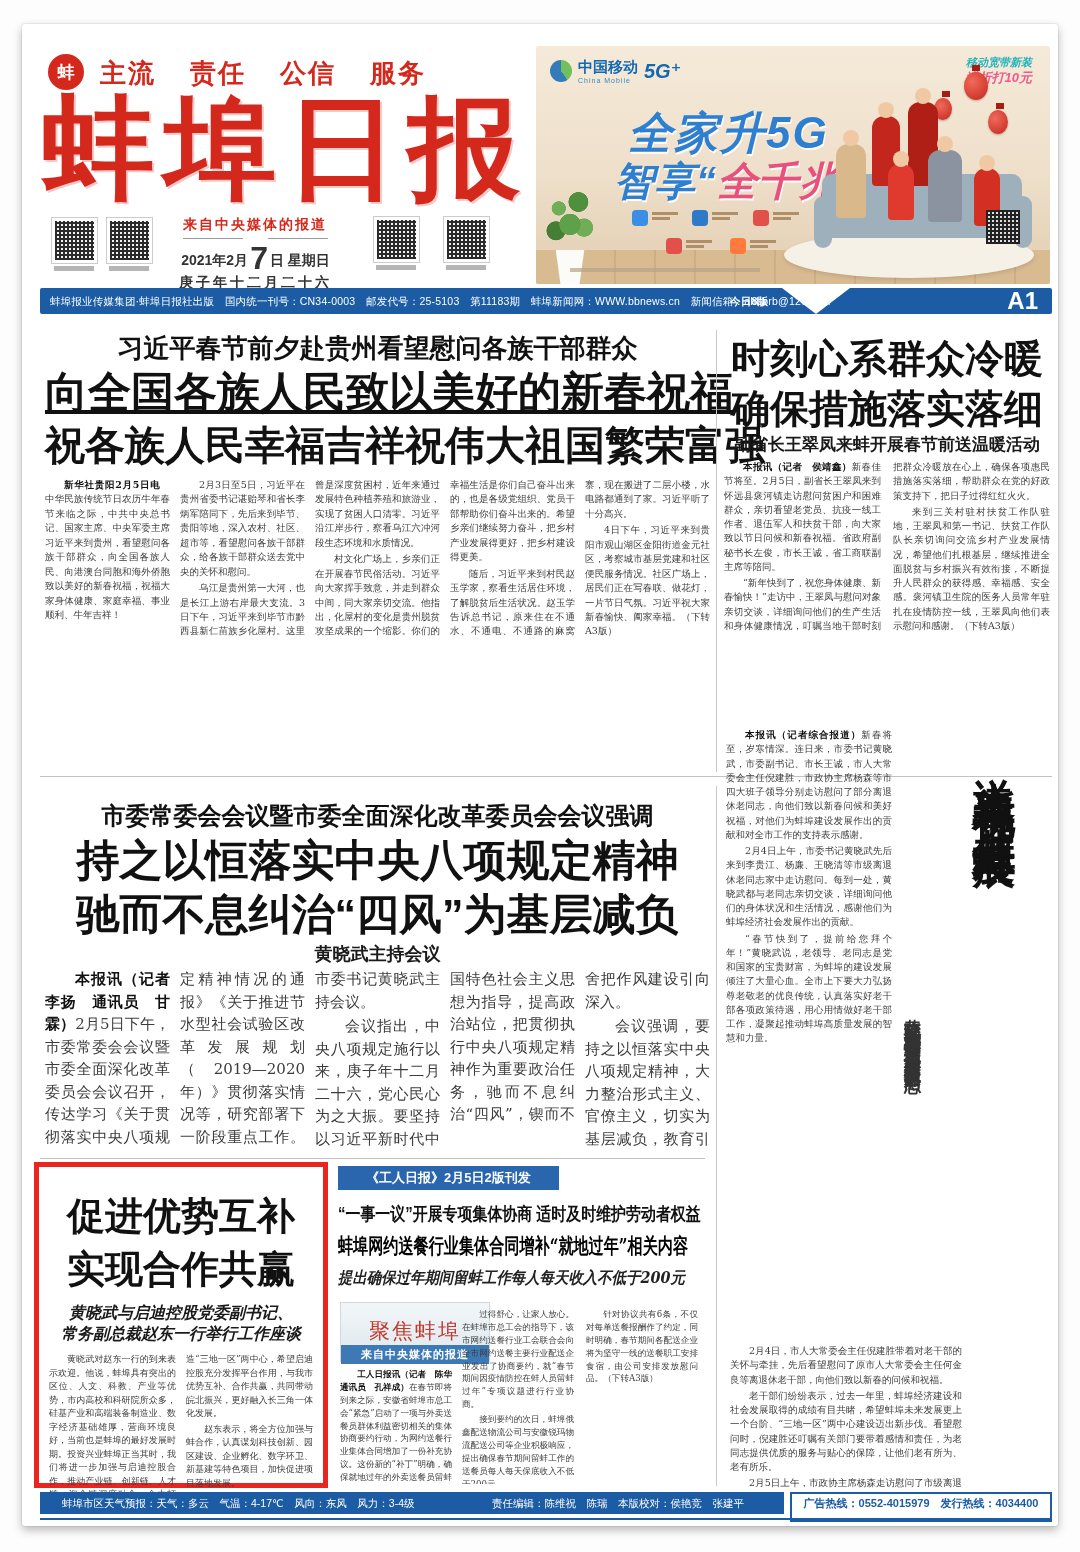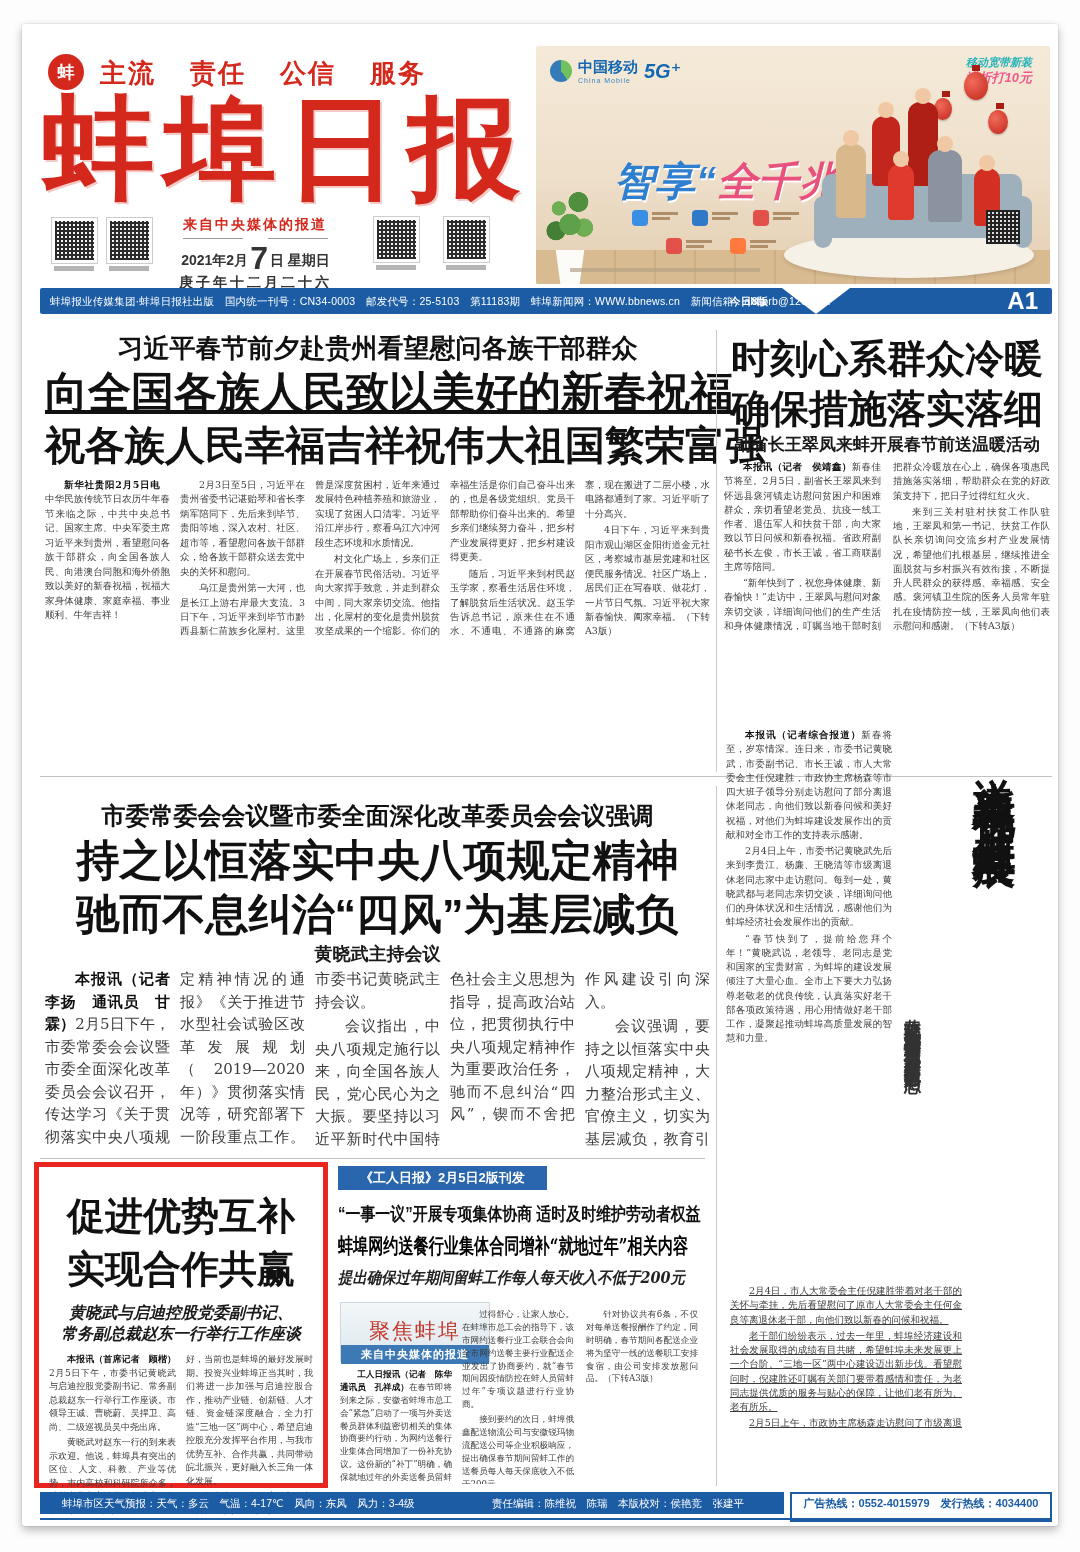--- a/index.html
+++ b/index.html
@@ -75,21 +75,21 @@
               font-family:"Liberation Sans","DejaVu Sans",sans-serif; }
   .subhead-serif { font-family:"DejaVu Serif","Liberation Serif",serif; font-weight:bold; color:#1a1a1a; text-align:center; }
   .bodytext { font-family:"DejaVu Serif","Liberation Serif",serif; color:#3c3c3c; text-align:justify; overflow:hidden; }
   .bodytext p { text-indent:2em; margin-bottom:2px; }
   .bodytext b { color:#111; }
   .vline { background:#c9c9c9; width:1px; }
   .hline { background:#c2c2c2; height:1px; }
   .vert { writing-mode:vertical-rl; }
   .vhead { font-weight:900; color:#111; }
   .redbox { border:5px solid #e8251f; background:#fff; }
-  .blue-label { background:#2a66ae; color:#fff; font-size:13px; font-weight:bold; padding:3px 22px; display:inline-block; }
+  .blue-label { background:#2a66ae; color:#fff; font-size:13px; font-weight:bold; padding:3px 28px; display:inline-block; }
   .badge { background:linear-gradient(180deg,#f2f6f8,#dde8ee); border:1px solid #cfd8dd; }
   .badge-title { font-family:"DejaVu Serif",serif; font-weight:400; color:#c23a2e; font-size:21px;
                  letter-spacing:2px; text-align:center; padding-top:4px;margin-top:10px; }
   .badge-sub { background:#3d7ab5; color:#fff; font-size:11px; font-weight:bold; text-align:center;
                padding:2px 0; letter-spacing:1px; }
   .scalex { display:inline-block; transform-origin:left center; white-space:nowrap; }
 </style>
 </head>
 <body>
 
@@ -130,20 +130,21 @@
   <div class="ad-floor"></div>
   <div class="abs" style="left:14px;top:12px;display:flex;gap:6px;align-items:center;">
     <div class="cm-mark"></div>
     <div class="cm-logo"><span>中国移动</span><small>China Mobile</small></div>
     <div class="fiveg">5G⁺</div>
   </div>
   <div class="abs ad-promo" style="right:18px;top:10px;">
     <div class="l1">移动宽带新装</div>
     <div class="l2">满折打10元</div>
   </div>
+  <div class="abs ad-h1" style="left:92px;top:58px;">全家升5G</div>
   <div class="abs ad-h2" style="left:78px;top:108px;">
     <span>智享“</span><span class="em">全千兆</span><span>”</span>
   </div>
   <div class="abs" style="left:96px;top:164px;">
     <span class="appicon" style="background:#3a8ee6;"></span><span class="applabel"><i></i><i style="width:18px;"></i></span>
     <span class="appicon" style="background:#2f79c8;margin-left:10px;"></span><span class="applabel"><i></i><i style="width:18px;"></i></span>
     <span class="appicon" style="background:#e2504a;margin-left:10px;"></span><span class="applabel"><i></i><i style="width:18px;"></i></span>
   </div>
   <div class="abs" style="left:130px;top:192px;">
     <span class="appicon" style="background:#e2504a;"></span><span class="applabel"><i></i><i style="width:18px;"></i></span>
@@ -216,47 +217,46 @@
 <div class="abs hline" style="left:40px;top:776px;width:1012px;"></div>
 <div class="abs vline" style="left:716px;top:786px;height:700px;"></div>
 <div class="abs hline" style="left:40px;top:1158px;width:665px;"></div>
 
 <div class="abs kicker" style="left:45px;top:800px;width:665px;font-size:24px;">市委常委会会议暨市委全面深化改革委员会会议强调</div>
 <div class="abs headline" style="left:45px;top:832px;width:665px;font-size:43px;">持之以恒落实中央八项规定精神</div>
 <div class="abs headline" style="left:45px;top:886px;width:665px;font-size:43px;">驰而不息纠治“四风”为基层减负</div>
 <div class="abs subhead-serif" style="left:45px;top:942px;width:665px;font-size:18px;">黄晓武主持会议</div>
 <div class="abs bodytext" style="left:45px;top:968px;width:665px;height:186px;font-size:15px;line-height:1.5;column-count:5;column-gap:10px;">
   <p><b>本报讯（记者　李扬　通讯员　甘霖）</b><span>2月5日下午，市委常委会会议暨市委全面深化改革委员会会议召开，传达学习《关于贯彻落实中央八项规定精神情况的通报》《关于推进节水型社会试验区改革发展规划（2019—2020年）》贯彻落实情况等，研究部署下一阶段重点工作。市委书记黄晓武主持会议。</span></p>
-  <p>会议指出，中央八项规定施行以来，向全国各族人民，党心民心为之大振。要坚持以习近平新时代中国特色社会主义思想为指导，提高政治站位，把贯彻执行中央八项规定精神作为重要政治任务，驰而不息纠治“四风”，锲而不舍把作风建设引向深入。</p>
+  <p>会议指出，中央八项规定施行以来，庚子年十二月二十六，党心民心为之大振。要坚持以习近平新时代中国特色社会主义思想为指导，提高政治站位，把贯彻执行中央八项规定精神作为重要政治任务，驰而不息纠治“四风”，锲而不舍把作风建设引向深入。</p>
   <p>会议强调，要持之以恒落实中央八项规定精神，大力整治形式主义、官僚主义，切实为基层减负，教育引导广大党员干部廉洁自律、担当作为，以优良作风凝聚起推动高质量发展的强大力量，以优异成绩庆祝建党100周年。</p>
   <p>会议还研究了其他事项。</p>
 </div>
 
 <div class="abs bodytext" style="left:726px;top:728px;width:166px;height:600px;font-size:9.5px;line-height:1.5;">
   <p><b>本报讯（记者综合报道）</b><span>新春将至，岁寒情深。连日来，市委书记黄晓武，市委副书记、市长王诚，市人大常委会主任倪建胜，市政协主席杨森等市四大班子领导分别走访慰问了部分离退休老同志，向他们致以新春问候和美好祝福，对他们为蚌埠建设发展作出的贡献和对全市工作的支持表示感谢。</span></p>
   <p>2月4日上午，市委书记黄晓武先后来到李贵江、杨廉、王晓清等市级离退休老同志家中走访慰问。每到一处，黄晓武都与老同志亲切交谈，详细询问他们的身体状况和生活情况，感谢他们为蚌埠经济社会发展作出的贡献。</p>
   <p>“春节快到了，提前给您拜个年！”黄晓武说，老领导、老同志是党和国家的宝贵财富，为蚌埠的建设发展倾注了大量心血。全市上下要大力弘扬尊老敬老的优良传统，认真落实好老干部各项政策待遇，用心用情做好老干部工作，凝聚起推动蚌埠高质量发展的智慧和力量。</p>
 </div>
 <div class="abs vert subhead-serif" style="left:902px;top:742px;height:585px;font-size:17px;letter-spacing:2px;color:#333;">黄晓武王诚倪建胜杨森等市四大班子领导看望慰问市级离退休老同志</div>
 <div class="abs vert vhead" style="left:966px;top:744px;height:590px;font-size:43px;letter-spacing:4px;">
   <span>送上新春祝福</span><span style="display:inline-block;margin-top:26px;">共叙蚌埠发展</span>
 </div>
-<div class="abs bodytext" style="left:730px;top:1284px;width:232px;height:148px;font-size:9.5px;line-height:1.5;text-decoration:underline;">
+<div class="abs bodytext" style="left:730px;top:1344px;width:232px;height:148px;font-size:9.5px;line-height:1.5;">
   <p>2月4日，市人大常委会主任倪建胜带着对老干部的关怀与牵挂，先后看望慰问了原市人大常委会主任何金良等离退休老干部，向他们致以新春的问候和祝福。</p>
   <p>老干部们纷纷表示，过去一年里，蚌埠经济建设和社会发展取得的成绩有目共睹，希望蚌埠未来发展更上一个台阶、“三地一区”两中心建设迈出新步伐。看望慰问时，倪建胜还叮嘱有关部门要带着感情和责任，为老同志提供优质的服务与贴心的保障，让他们老有所为、老有所乐。</p>
   <p>2月5日上午，市政协主席杨森走访慰问了市级离退休干部。（下转A3版）</p>
 </div>
 
 <div class="abs redbox" style="left:34px;top:1162px;width:294px;height:326px;">
   <div class="headline" style="margin-top:24px;font-size:38px;">促进优势互补</div>
   <div class="headline" style="margin-top:2px;font-size:38px;">实现合作共赢</div>
   <div class="subhead-serif" style="margin-top:8px;font-size:16px;font-style:italic;">黄晓武与启迪控股党委副书记、</div>
   <div class="subhead-serif" style="font-size:16px;font-style:italic;">常务副总裁赵东一行举行工作座谈</div>
   <div class="bodytext" style="margin:8px 10px 0 10px;height:168px;font-size:9px;line-height:1.5;column-count:2;column-gap:10px;">
-    <p><b>本报讯（首席记者　顾楷）</b><span>2月5日下午，市委书记黄晓武与启迪控股党委副书记、常务副总裁赵东一行举行工作座谈。市领导王诚、曹晓蔚、吴捍卫、高尚、二级巡视员吴中尧出席。</span></p>
     <p>黄晓武对赵东一行的到来表示欢迎。他说，蚌埠具有突出的区位、人文、科教、产业等优势，市内高校和科研院所众多，硅基产业和高端装备制造业、数字经济基础雄厚，营商环境良好，当前也是蚌埠的最好发展时期。投资兴业蚌埠正当其时，我们将进一步加强与启迪控股合作，推动产业链、创新链、人才链、资金链深度融合，全力打造“三地一区”两中心，希望启迪控股充分发挥平台作用，与我市优势互补、合作共赢，共同带动皖北振兴，更好融入长三角一体化发展。</p>
     <p>赵东表示，将全方位加强与蚌合作，认真谋划科技创新、园区建设、企业孵化、数字环卫、新基建等特色项目，加快促进项目落地发展。</p>
   </div>
 </div>
 
 <div class="abs" style="left:338px;top:1166px;width:364px;height:322px;">
   <span class="blue-label">《工人日报》2月5日2版刊发</span>
   <div style="margin-top:12px;font-weight:900;font-size:18px;color:#111;"><span class="scalex" style="transform:scaleX(0.83);">“一事一议”开展专项集体协商 适时及时维护劳动者权益</span></div>
   <div style="margin-top:6px;font-family:'DejaVu Serif',serif;font-weight:900;font-size:21px;color:#000;"><span class="scalex" style="transform:scaleX(0.72);">蚌埠网约送餐行业集体合同增补“就地过年”相关内容</span></div>
   <div style="margin-top:8px;font-family:'DejaVu Serif',serif;font-weight:bold;font-style:italic;font-size:16px;color:#222;"><span class="scalex" style="transform:scaleX(0.9);">提出确保过年期间留蚌工作每人每天收入不低于200元</span></div>

